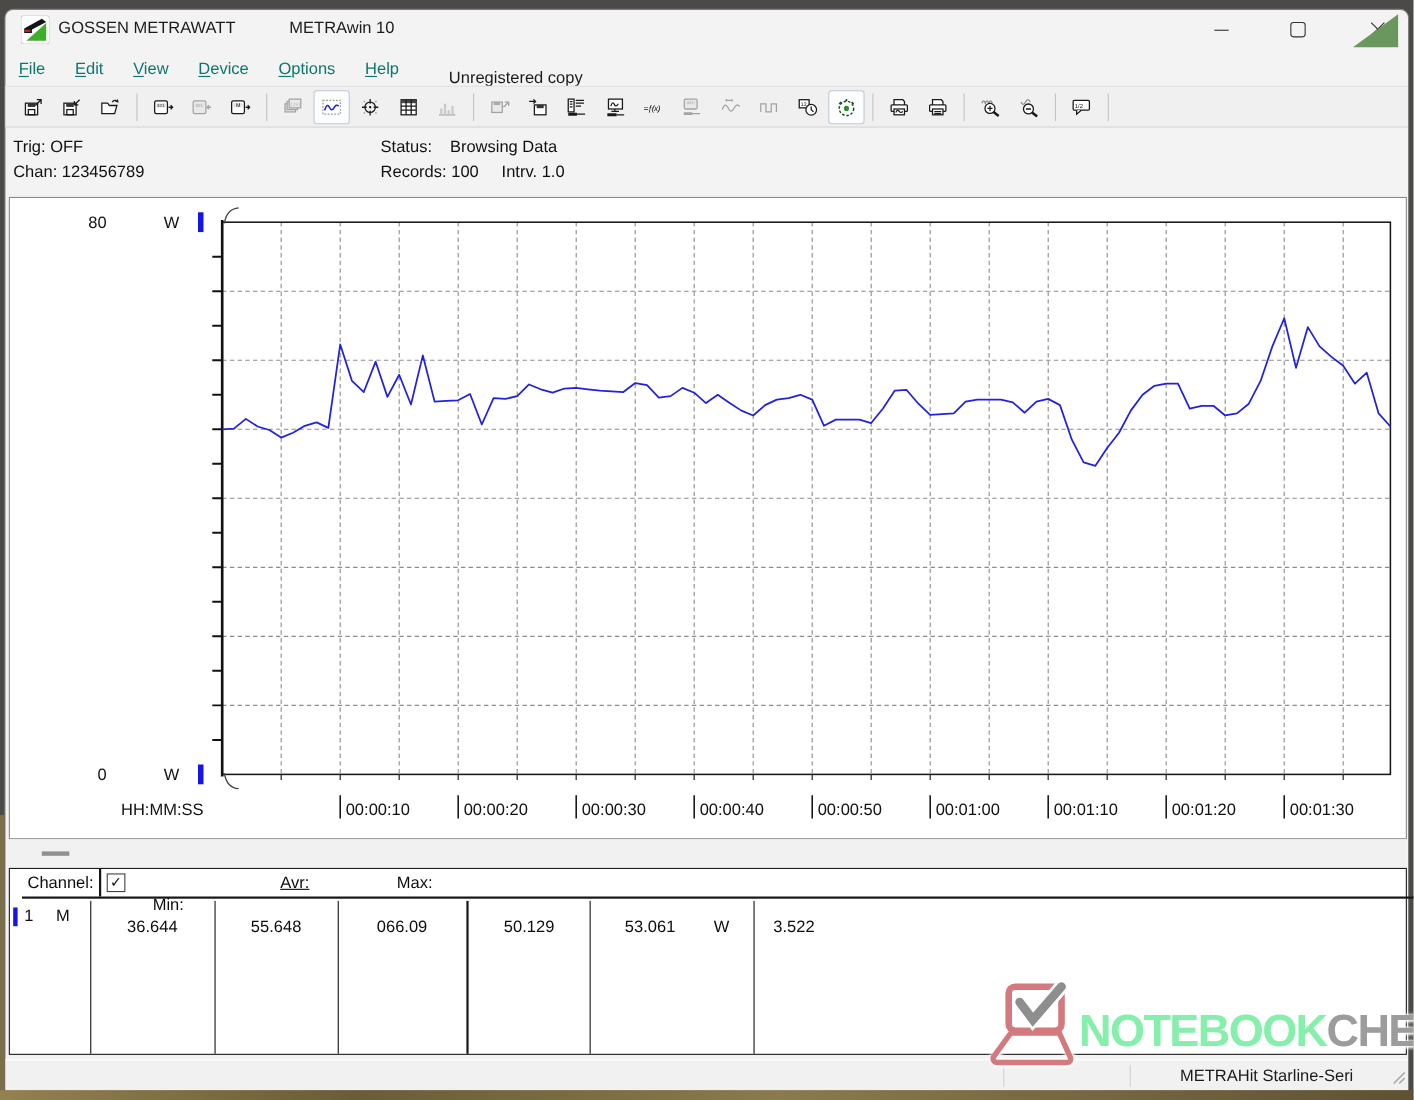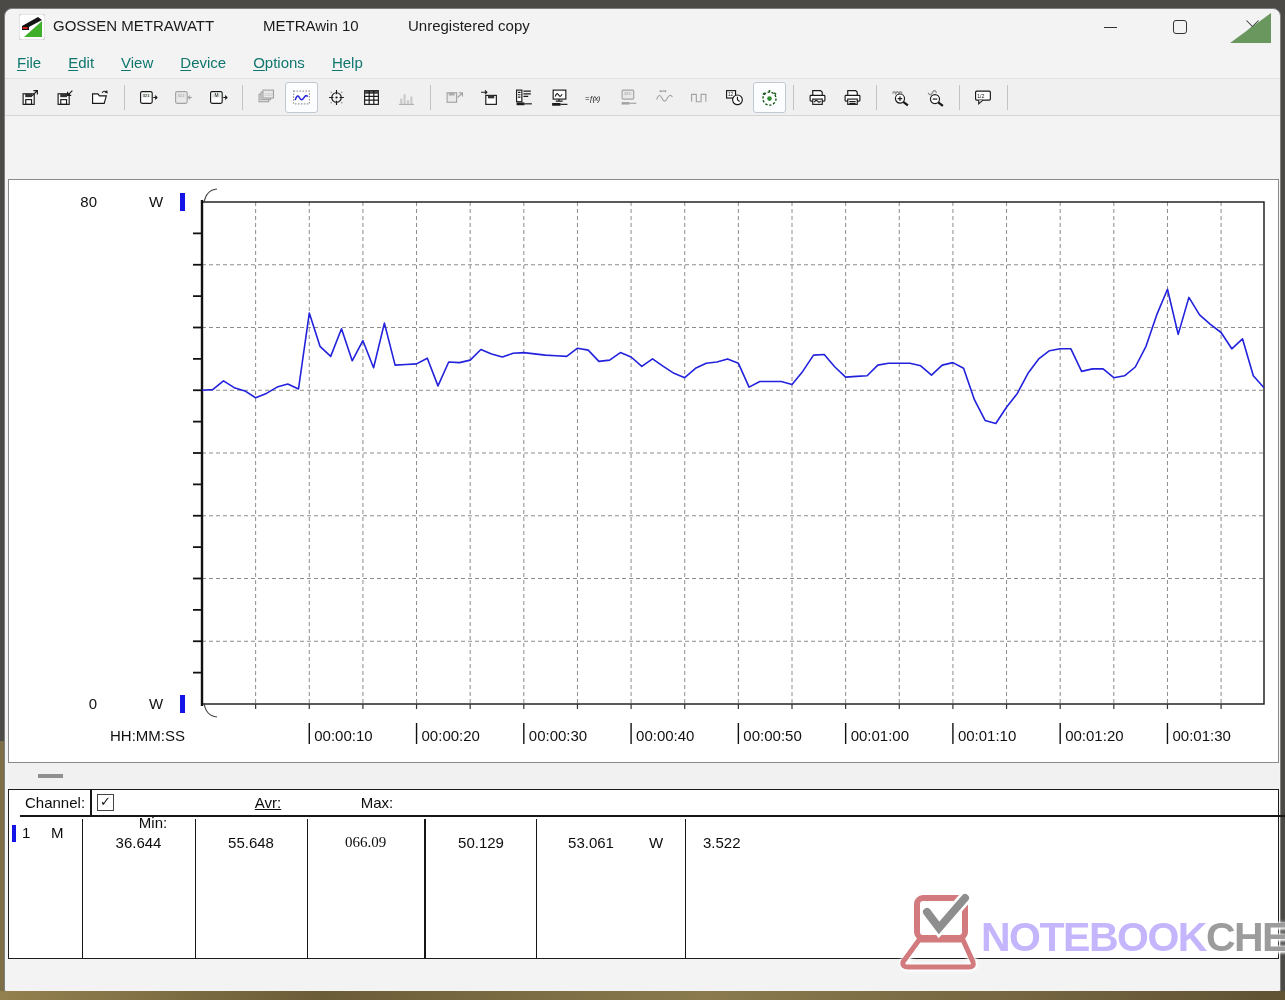--- a/index.html
+++ b/index.html
@@ -15,21 +15,21 @@
 
   .window{position:absolute;left:4px;top:8px;width:1277px;height:984px;
     background:#f3f3f3;border:1px solid #7e7e7e;border-radius:8px 8px 2px 2px;box-sizing:border-box;}
 
   
   .titlebar{position:absolute;left:0;top:0;width:100%;height:37px;}
   .app-icon{position:absolute;left:14px;top:5px;width:26px;height:26px;}
   .title-text{position:absolute;top:8px;font-size:15px;color:#1b1b1b;white-space:nowrap;}
   .t-brand{left:48px;}
   .t-app{left:258px;}
-  .t-lic{left:403px;}
+  .t-lic{left:403px;margin-top:45px;}
   .win-btn{position:absolute;top:0;width:46px;height:36px;display:flex;align-items:center;justify-content:center;cursor:default;}
   .wb-min{left:1082px;} .wb-max{left:1152px;} .wb-close{left:1224px;}
   .g-min{width:13px;border-top:1.6px solid #333;}
   .g-max{width:12px;height:12px;border:1.6px solid #333;border-radius:3px;}
   .g-close{position:relative;width:14px;height:14px;}
   .g-close::before,.g-close::after{content:"";position:absolute;left:-1px;top:6px;width:17px;border-top:1.6px solid #333;}
   .g-close::before{transform:rotate(45deg);} .g-close::after{transform:rotate(-45deg);}
 
   
   .menubar{position:absolute;left:0;top:37px;width:100%;height:32px;display:flex;align-items:center;padding-left:12px;box-sizing:border-box;}
@@ -384,20 +384,28 @@
             <rect x="1.5" y="3" width="14" height="8.5" rx="1" fill="#fff"></rect>
             <path d="M4.5 11.5 V15 L8.5 11.5" fill="#fff"></path>
             <text x="3" y="9.5" font-size="5" stroke="none" fill="#111">1/2</text>
           </g>
         </svg>
       </span>
       <div class="tsep"></div>
     </div>
   <div class="corner-triangle"></div>
 
+  <div class="statuspanel">
+    <span class="sp-line" style="left:7px;top:9px;">Trig: OFF</span>
+    <span class="sp-line" style="left:7px;top:32px;">Chan: 123456789</span>
+    <span class="sp-line" style="left:341px;top:9px;">Status:</span>
+    <span class="sp-line" style="left:404px;top:9px;">Browsing Data</span>
+    <span class="sp-line" style="left:341px;top:32px;">Records: 100</span>
+    <span class="sp-line" style="left:451px;top:32px;">Intrv. 1.0</span>
+  </div>
 
   <div class="chart-panel">
     <svg id="chart-svg" width="1269" height="582" viewBox="0 0 1269 582">
         <line x1="193" y1="461.25" x2="1255" y2="461.25" stroke="#8c8c8c" stroke-width="1" stroke-dasharray="4 3"></line>
         <line x1="193" y1="398.5" x2="1255" y2="398.5" stroke="#8c8c8c" stroke-width="1" stroke-dasharray="4 3"></line>
         <line x1="193" y1="335.75" x2="1255" y2="335.75" stroke="#8c8c8c" stroke-width="1" stroke-dasharray="4 3"></line>
         <line x1="193" y1="273" x2="1255" y2="273" stroke="#8c8c8c" stroke-width="1" stroke-dasharray="4 3"></line>
         <line x1="193" y1="210.25" x2="1255" y2="210.25" stroke="#8c8c8c" stroke-width="1" stroke-dasharray="4 3"></line>
         <line x1="193" y1="147.5" x2="1255" y2="147.5" stroke="#8c8c8c" stroke-width="1" stroke-dasharray="4 3"></line>
         <line x1="193" y1="84.75" x2="1255" y2="84.75" stroke="#8c8c8c" stroke-width="1" stroke-dasharray="4 3"></line>
@@ -506,39 +514,51 @@
       <div class="vline" style="left:186px;"></div>
       <div class="vline" style="left:298px;"></div>
       <div class="vline thick" style="left:415px;"></div>
       <div class="vline" style="left:527px;"></div>
       <div class="vline" style="left:676px;"></div>
       <div class="chan-bar"></div>
       <span class="chan-no">1</span>
       <span class="chan-mode">M</span>
       <span class="cell-val" style="left:73px;width:113px;">36.644</span>
       <span class="cell-val" style="left:186px;width:112px;">55.648</span>
-      <span class="cell-val" style="left:298px;width:117px;font-family:Liberation Serif, serif;">066.09</span>
+      <span class="cell-val" style="left:298px;width:117px;">066.09</span>
       <span class="cell-val" style="left:417px;width:110px;">50.129</span>
       <span class="cell-val" style="left:527px;width:110px;">53.061</span>
       <span class="cell-val" style="left:627px;width:40px;">W</span>
       <span class="cell-val" style="left:694px;width:70px;text-align:left;">3.522</span>
     </div>
   </div>
 
+  <div class="statusbar">
+    <div class="sb-sep" style="left:907px;"></div>
+    <div class="sb-sep" style="left:1022px;"></div>
+    <div class="sb-panel-device">
+      <span>METRAHit Starline-Seri</span>
+    </div>
+    <span class="sb-grip">
+      <svg width="14" height="14" viewBox="0 0 14 14">
+        <path d="M13 3 L3 13 M13 8 L8 13" stroke="#aaa" stroke-width="1.6" fill="none"></path>
+      </svg>
+    </span>
+  </div>
 
 </div>
 
 <div class="watermark">
   <span style="filter:drop-shadow(0 0 2px #fff) drop-shadow(1px 1px 1px #fff);">
     <svg width="104" height="84" viewBox="0 0 104 84">
       <rect x="28" y="6" width="48" height="40" rx="6" fill="none" stroke="#d27a7e" stroke-width="6"></rect>
       <path d="M14 70 L30 48 H74 L84 70 q1.5 5 -4 5 H19 q-6 0 -5 -5 z" fill="none" stroke="#d27a7e" stroke-width="5"></path>
       <path d="M38 20 L50 36 L76 6" fill="none" stroke="#fff" stroke-width="13" stroke-linecap="round"></path>
       <path d="M38 20 L50 36 L76 6" fill="none" stroke="#8e8e8e" stroke-width="8" stroke-linecap="round"></path>
     </svg>
   </span>
   <span class="wm-text">
-    <span id="wm1" style="color: #c4b5fd; margin-top: 19px;">NOTEBOOK</span><span id="wm2" style="color: rgb(156, 156, 156);">CHECK</span>
+    <span id="wm1" style="color: #86efac; margin-top: 19px;">NOTEBOOK</span><span id="wm2" style="color: rgb(156, 156, 156);">CHECK</span>
   </span>
 </div>
 
 <div class="desktop-sliver"></div>
 <div class="desktop-strip"></div>
 
 </body></html>

